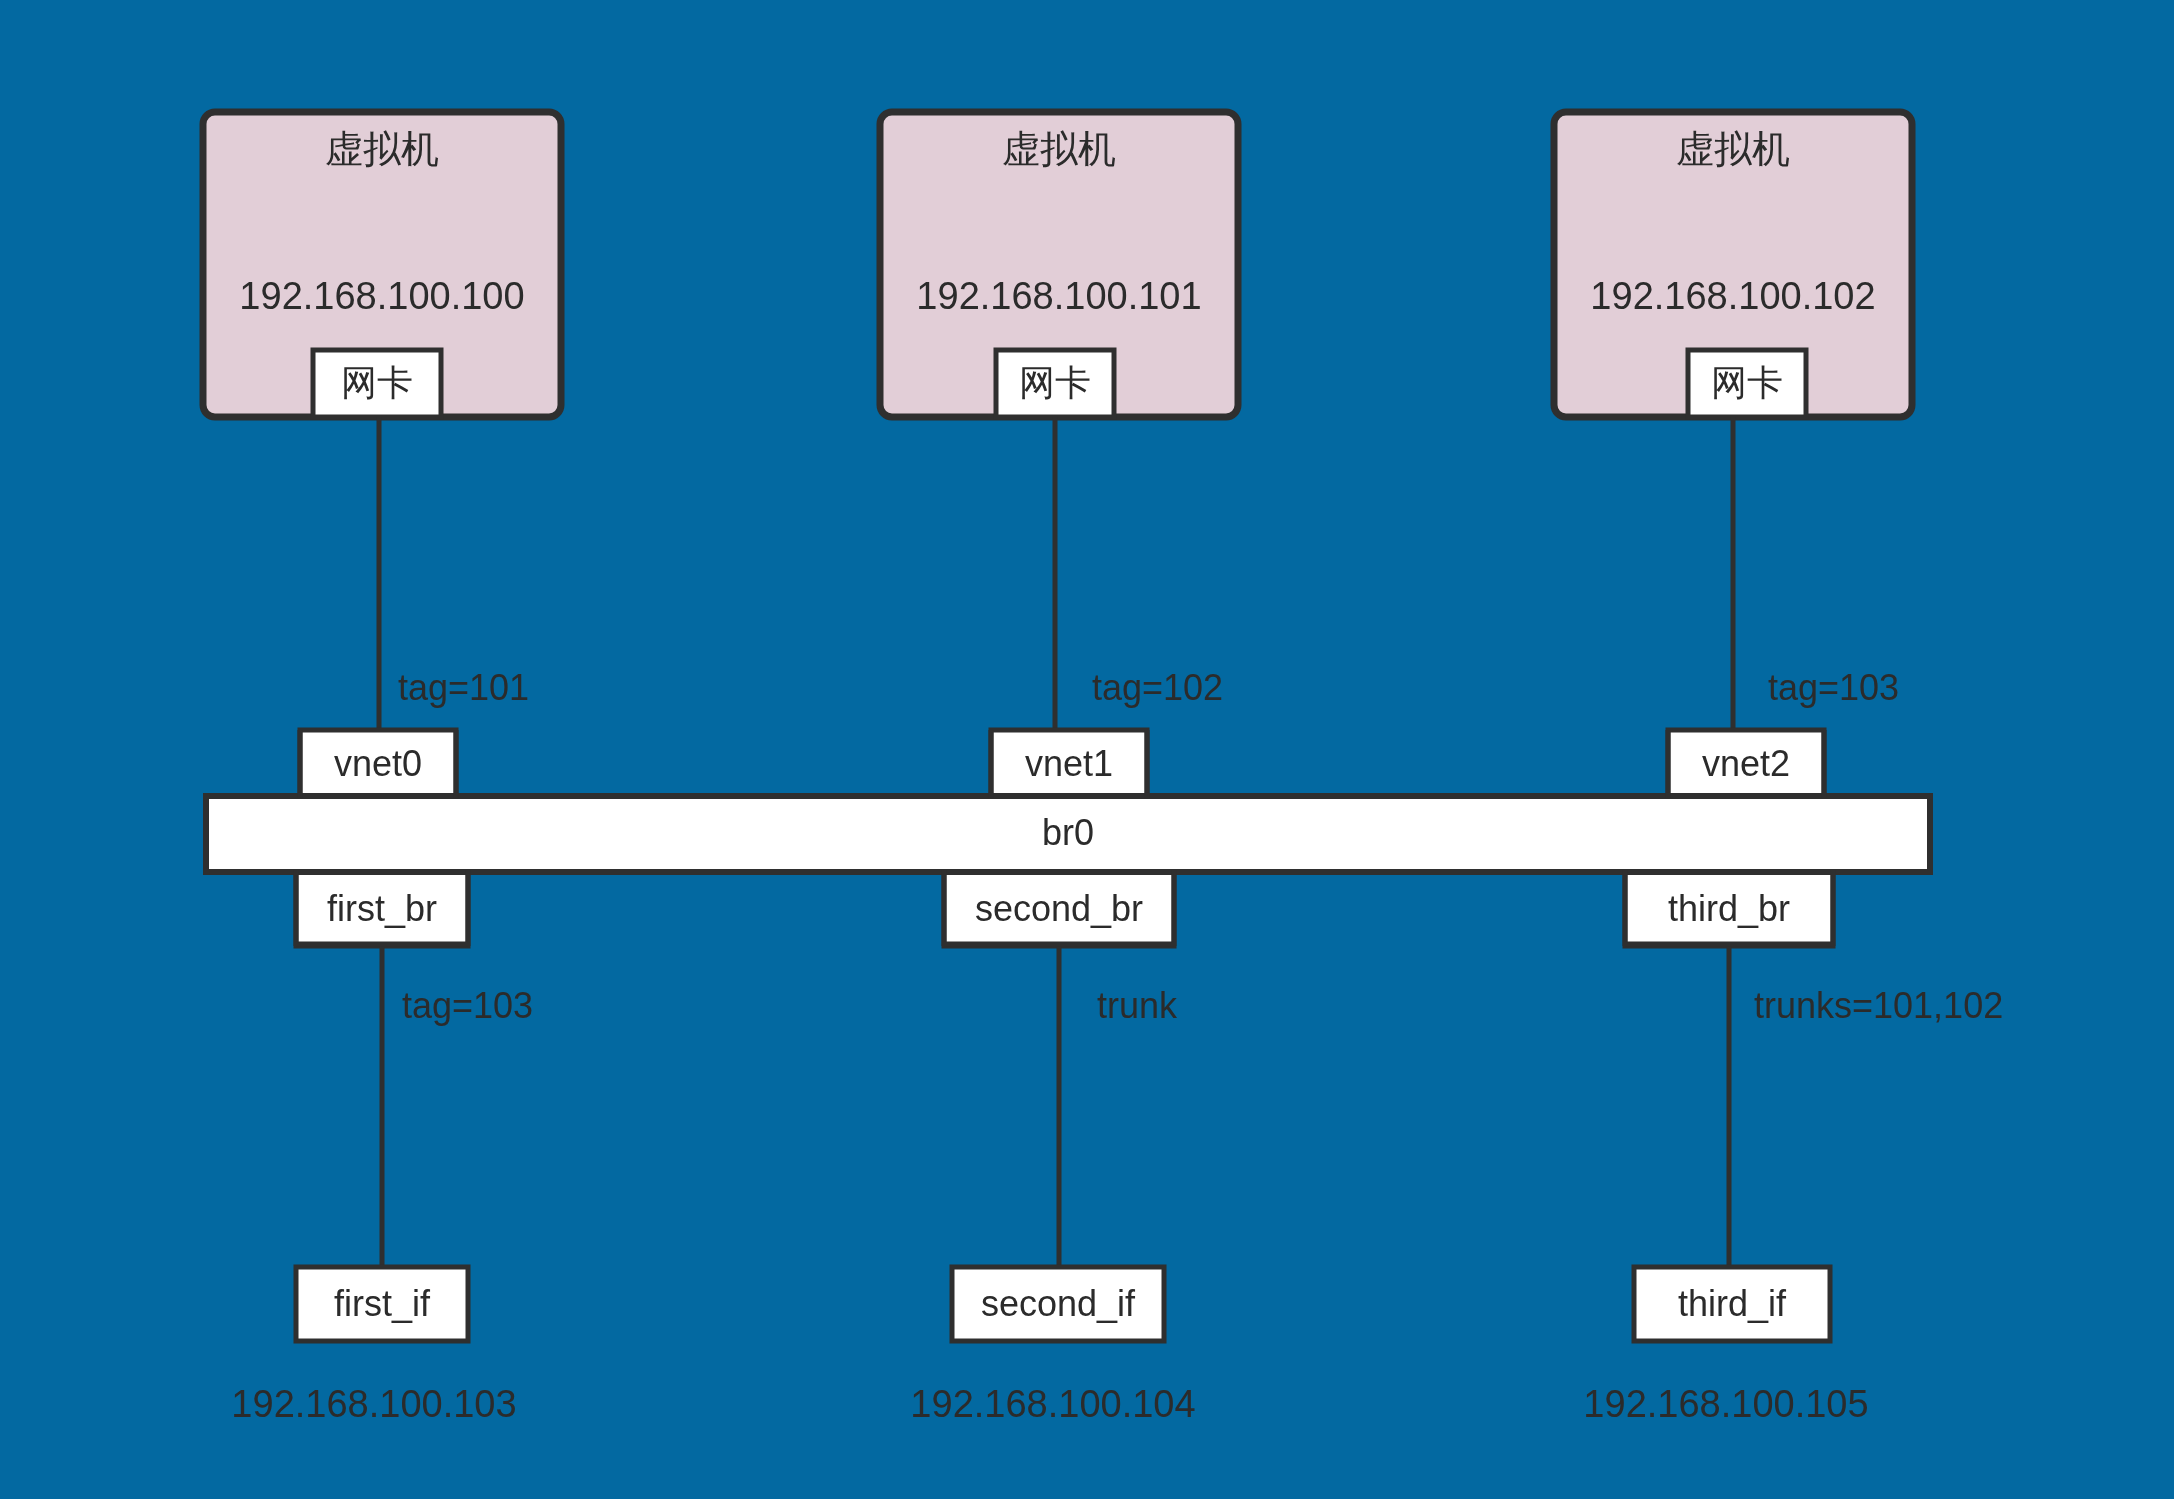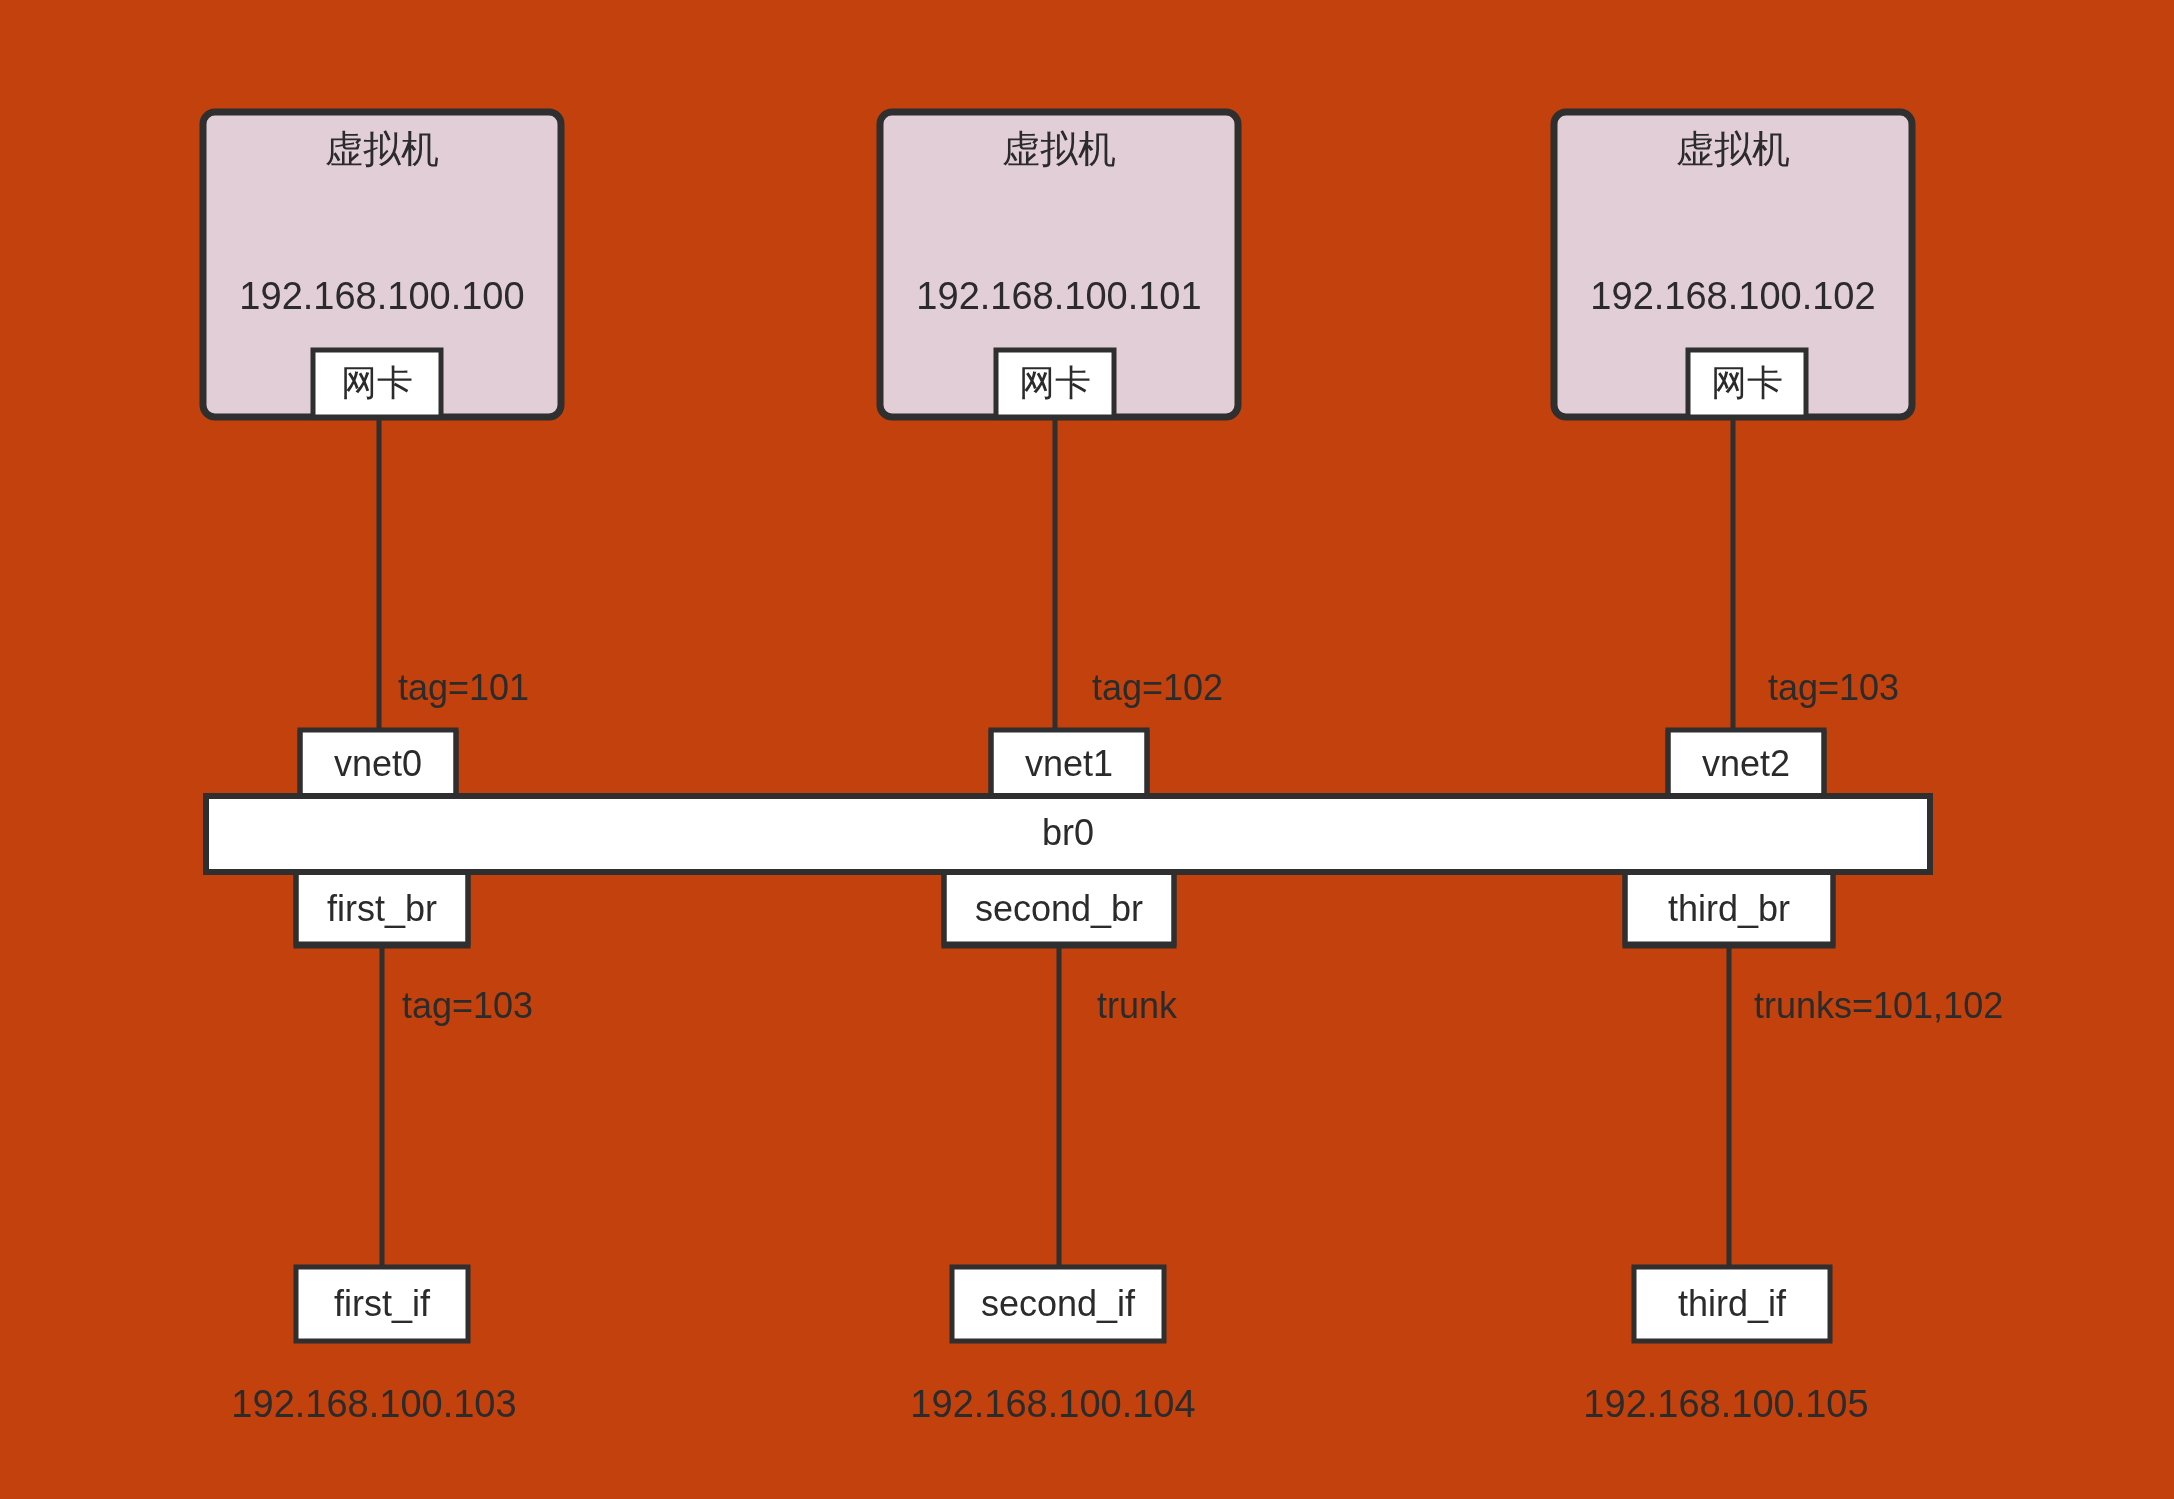--- a/index.html
+++ b/index.html
@@ -10,21 +10,21 @@
   body {
     width: 2174px;
     height: 1499px;
     font-family: "Liberation Sans", "DejaVu Sans", sans-serif;
     overflow: hidden;
   }
   #diagram-root {
     position: relative;
     width: 2174px;
     height: 1499px;
-    background: #c2410c;
+    background: #0369a1;
   }
   svg#diagram-svg {
     position: absolute;
     top: 0;
     left: 0;
     width: 2174px;
     height: 1499px;
     display: block;
   }
   .node-rect {

